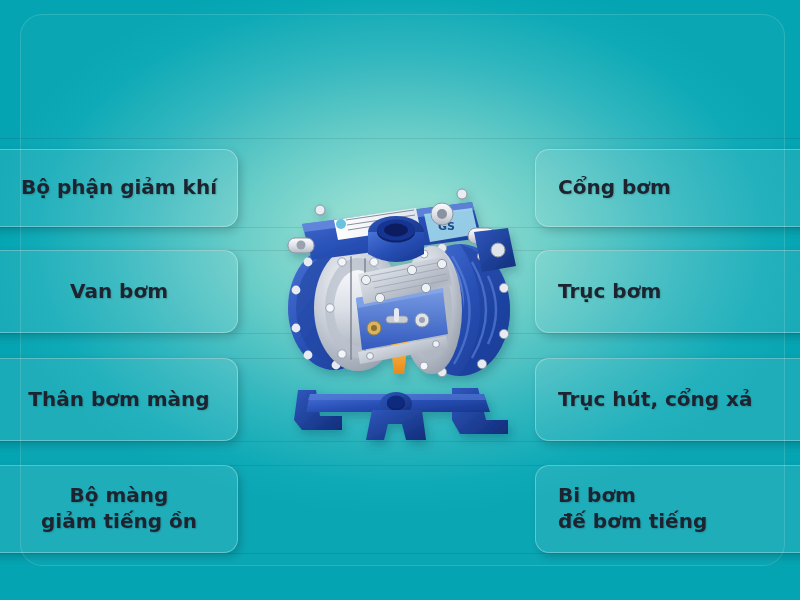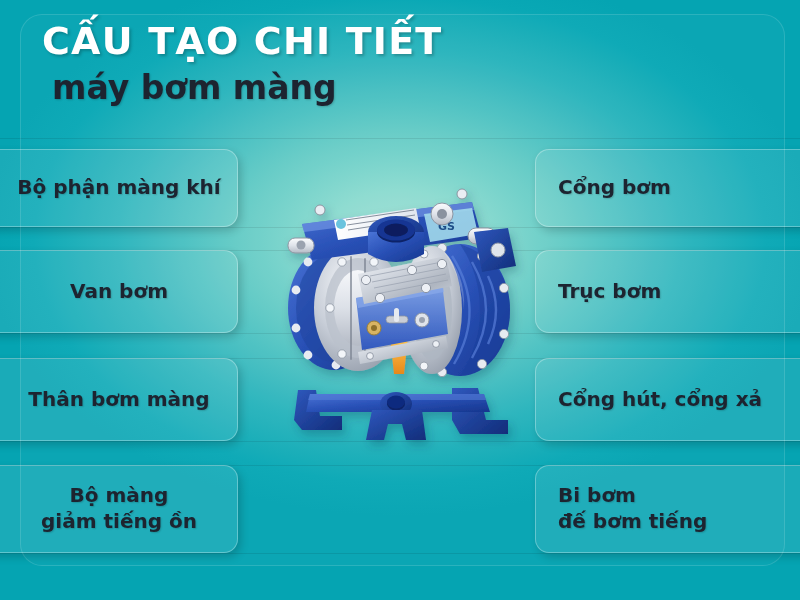--- a/index.html
+++ b/index.html
@@ -134,24 +134,20 @@
   <div class="rule" style="top:227px"></div>
   <div class="rule" style="top:250px"></div>
   <div class="rule" style="top:333px"></div>
   <div class="rule" style="top:358px"></div>
   <div class="rule" style="top:441px"></div>
   <div class="rule" style="top:465px"></div>
   <div class="rule" style="top:553px"></div>
 
   <div class="outer-panel"></div>
 
-  <div class="header">
-    <div class="title-main">CẤU TẠO CHI TIẾT</div>
-    <div class="title-sub">máy bơm màng</div>
-  </div>
 
   <div class="pump-wrap">
     <svg viewBox="0 0 300 300" xmlns="http://www.w3.org/2000/svg" aria-hidden="true">
       <defs>
         <linearGradient id="gBlue" x1="0" y1="0" x2="1" y2="1">
           <stop offset="0%" stop-color="#4a74d6"></stop>
           <stop offset="45%" stop-color="#2a52b8"></stop>
           <stop offset="100%" stop-color="#16368f"></stop>
         </linearGradient>
         <linearGradient id="gBlueDk" x1="0" y1="0" x2="1" y2="1">
@@ -330,21 +326,21 @@
 
         <path d="M228 74 L262 70 L270 108 L236 114 Z" fill="url(#gBlueDk)"></path>
         <circle cx="252" cy="92" r="7" fill="#dfe4eb" stroke="#8d95a2" stroke-width="1"></circle>
 
         <path d="M196 92 q24 22 22 60 q-2 -34 -22 -60 Z" fill="#ffffff" opacity="0.22"></path>
       </g>
     </svg>
   </div>
 
   <div class="chip chip-left" style="top:149px; height:78px">
-    <span class="chip-text">Bộ phận màng khí</span>
+    <span class="chip-text">Bộ phận giảm khí</span>
   </div>
 
   <div class="chip chip-left" style="top:250px; height:83px">
     <span class="chip-text">Van bơm</span>
   </div>
 
   <div class="chip chip-left" style="top:358px; height:83px">
     <span class="chip-text">Thân bơm màng</span>
   </div>
 
@@ -355,21 +351,21 @@
 
   <div class="chip chip-right" style="top:149px; height:78px">
     <span class="chip-text">Cổng bơm</span>
   </div>
 
   <div class="chip chip-right" style="top:250px; height:83px">
     <span class="chip-text">Trục bơm</span>
   </div>
 
   <div class="chip chip-right" style="top:358px; height:83px">
-    <span class="chip-text">Cổng hút, cổng xả</span>
+    <span class="chip-text">Trục hút, cổng xả</span>
   </div>
 
   <div class="chip chip-right" style="top:465px; height:88px">
     <span class="chip-text">Bi bơm
 đế bơm tiếng</span>
   </div>
 
 </div>
 
 </body></html>

